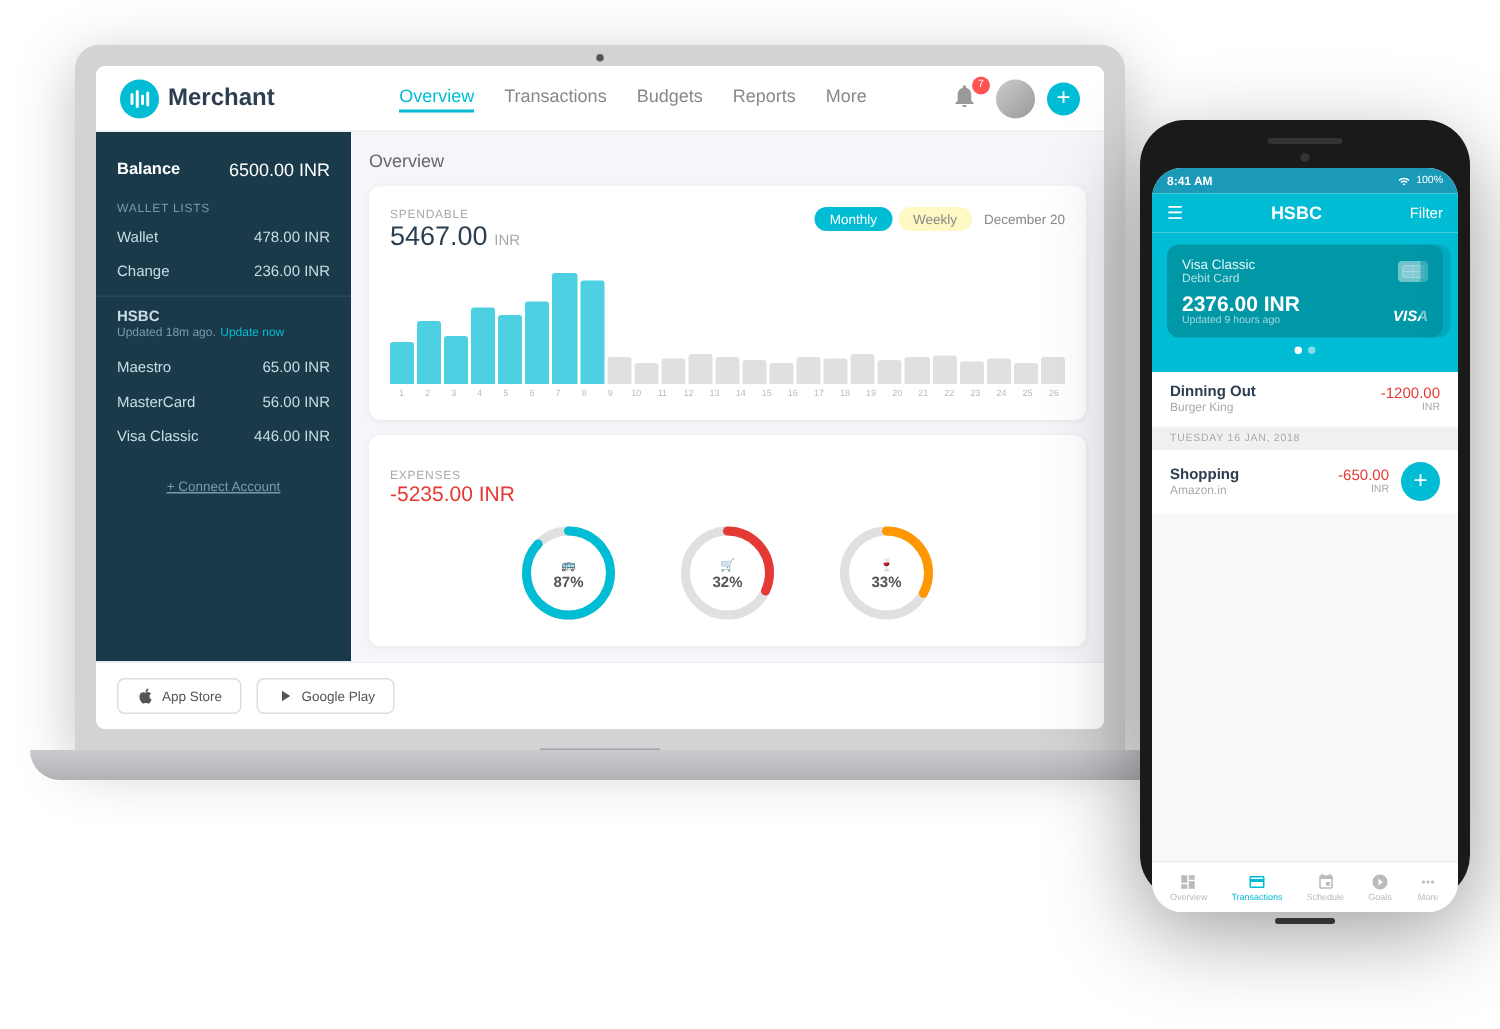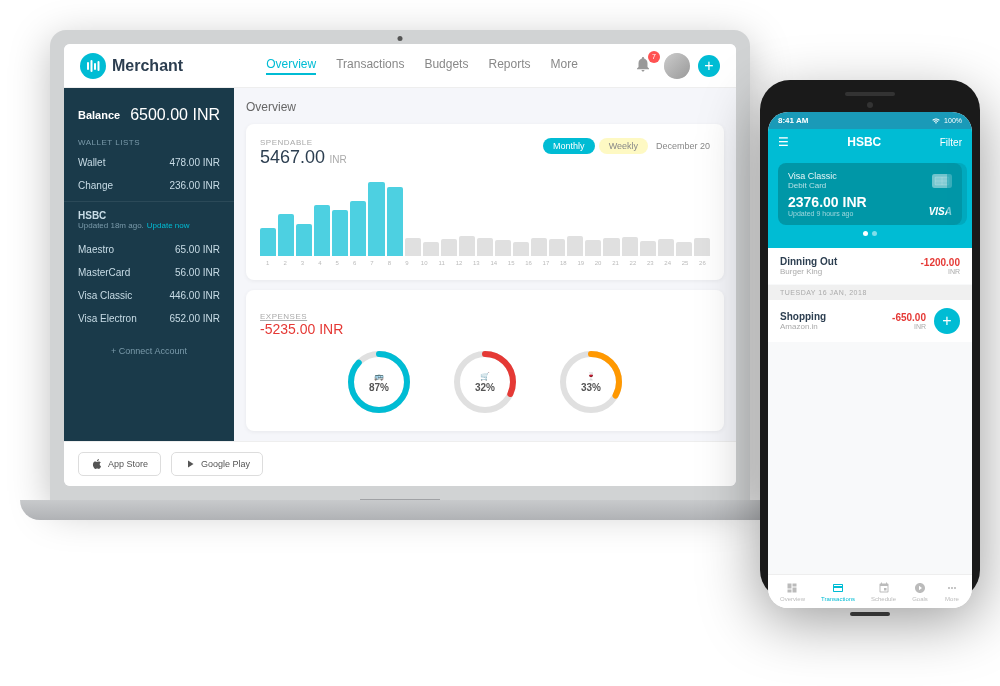--- a/index.html
+++ b/index.html
@@ -197,21 +197,21 @@
       align-items: center;
     }
 
     .sidebar-balance-label {
       font-size: 11px;
       font-weight: 700;
       color: #fff;
     }
 
     .sidebar-balance-value {
-      font-size: 16px;
+      font-size: 12px;
       color: #fff;
     }
 
     .sidebar-section-title {
       font-size: 8px;
       color: #7a9aaa;
       padding: 8px 14px 4px;
       letter-spacing: 0.5px;
     }
 
@@ -253,20 +253,21 @@
       color: #00bcd4;
       cursor: pointer;
     }
 
     .sidebar-connect {
       padding: 16px 14px 8px;
       font-size: 9px;
       color: #7a9aaa;
       text-align: center;
       cursor: pointer;
+      text-decoration: underline;
     }
 
     
     .main-content {
       flex: 1;
       overflow-y: auto;
       padding: 12px;
       background: #f5f6fa;
     }
 
@@ -370,21 +371,20 @@
 
     
     .expenses-section {
       margin-top: 8px;
     }
 
     .expenses-label {
       font-size: 8px;
       color: #aaa;
       letter-spacing: 0.5px;
-      text-decoration: underline;
     }
 
     .expenses-value {
       font-size: 14px;
       font-weight: 300;
       color: #e53935;
     }
 
     
     .donuts-row {
@@ -599,21 +599,21 @@
 
     .trans-sub {
       font-size: 8px;
       color: #aaa;
     }
 
     .trans-right { text-align: right; }
 
     .trans-amount {
       font-size: 10px;
-      font-weight: 700;
+      font-weight: 400;
     }
 
     .trans-amount.negative { color: #e53935; }
     .trans-amount.positive { color: #43a047; }
 
     .trans-currency {
       font-size: 7px;
       color: #aaa;
     }
 
@@ -805,24 +805,20 @@
               <span class="sidebar-item-name">Maestro</span>
               <span class="sidebar-item-value">65.00 INR</span>
             </div>
             <div class="sidebar-item">
               <span class="sidebar-item-name">MasterCard</span>
               <span class="sidebar-item-value">56.00 INR</span>
             </div>
             <div class="sidebar-item">
               <span class="sidebar-item-name">Visa Classic</span>
               <span class="sidebar-item-value">446.00 INR</span>
-            </div>
-            <div class="sidebar-item">
-              <span class="sidebar-item-name">Visa Electron</span>
-              <span class="sidebar-item-value">652.00 INR</span>
             </div>
 
             <div class="sidebar-connect">+ Connect Account</div>
           </div>
 
           <div class="main-content">
             <div class="section-title">Overview</div>
 
             <div class="overview-card">
               <div class="overview-top">

